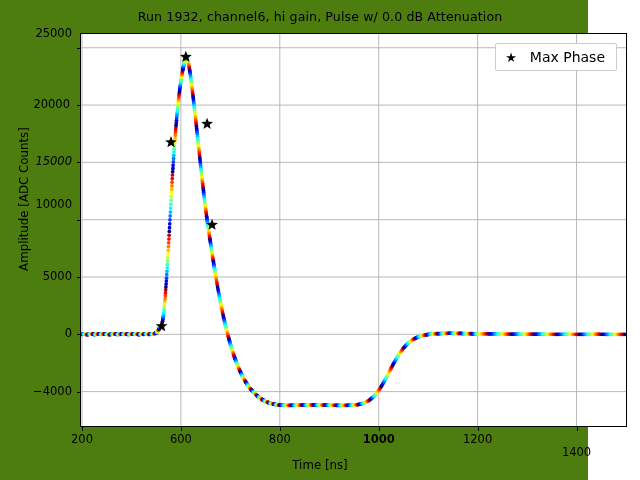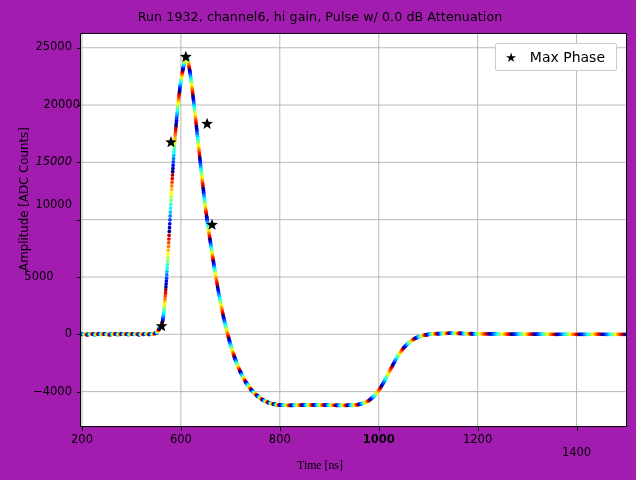--- a/index.html
+++ b/index.html
@@ -10,22 +10,21 @@
   body {
     width: 640px;
     height: 480px;
     overflow: hidden;
     font-family: "DejaVu Sans", sans-serif;
   }
   #figure {
     position: relative;
     width: 588px;
     height: 480px;
-    background: #a21caf;
-    padding-left: 48px;
+    background: #4d7c0f;
   }
   #chart-title {
     position: absolute;
     left: 0;
     top: 9px;
     width: 640px;
     text-align: center;
     font-size: 12.6px;
     color: #000000;
     letter-spacing: 0.1px;
@@ -73,21 +72,20 @@
     white-space: nowrap;
   }
   #xlabel {
     position: absolute;
     left: 0;
     top: 458px;
     width: 640px;
     text-align: center;
     font-size: 11.8px;
     color: #000000;
-    font-family: Liberation Serif, serif;
   }
   #legend {
     position: absolute;
     right: 9px;
     top: 9px;
     display: flex;
     align-items: center;
     gap: 13px;
     padding: 5px 11px 5px 9px;
     background: #ffffff;
@@ -116,25 +114,25 @@
 <div id="figure">
 
   <div id="chart-title">Run 1932, channel6, hi gain, Pulse w/ 0.0 dB Attenuation</div>
 
   <div id="ylabel">Amplitude [ADC Counts]</div>
   <div id="xlabel">Time [ns]</div>
 
   <div id="y-tick-labels">
       <div class="tick-label-y" style="left: 6px; width: 66px; top: 383.614px;">−4000</div>
       <div class="tick-label-y" style="left: 6px; width: 66px; top: 326.304px;">0</div>
-      <div class="tick-label-y" style="left: 6px; width: 66px; top: 268.994px; text-align: center;">5000</div>
+      <div class="tick-label-y" style="left: 6px; width: 66px; top: 268.994px;">5000</div>
       <div class="tick-label-y" style="left: 6px; width: 66px; top: 197px;">10000</div>
       <div class="tick-label-y" style="left: 6px; width: 66px; top: 154.374px; font-style: italic;">15000</div>
-      <div class="tick-label-y" style="left: 14px; width: 66px; top: 97.0643px; text-align: right;">20000</div>
-      <div class="tick-label-y" style="left: 6px; width: 66px; top: 39px;">25000</div>
+      <div class="tick-label-y" style="left: 4px; width: 66px; top: 97.0643px; text-align: right;">20000</div>
+      <div class="tick-label-y" style="left: 6px; width: 66px; top: 26px;">25000</div>
     </div>
   <div id="x-tick-labels">
       <div class="tick-label-x" style="left: 41.9891px; width: 80px; top: 432px;">200</div>
       <div class="tick-label-x" style="left: 140.9px; width: 80px; top: 432px;">600</div>
       <div class="tick-label-x" style="left: 239.811px; width: 80px; top: 432px;">800</div>
       <div class="tick-label-x" style="left: 338.722px; width: 80px; top: 432px; font-weight: bold;">1000</div>
       <div class="tick-label-x" style="left: 437.633px; width: 80px; top: 432px;">1200</div>
       <div class="tick-label-x" style="left: 536.544px; width: 80px; top: 432px; margin-top: 13px;">1400</div>
     </div>
   <div id="tick-marks">

